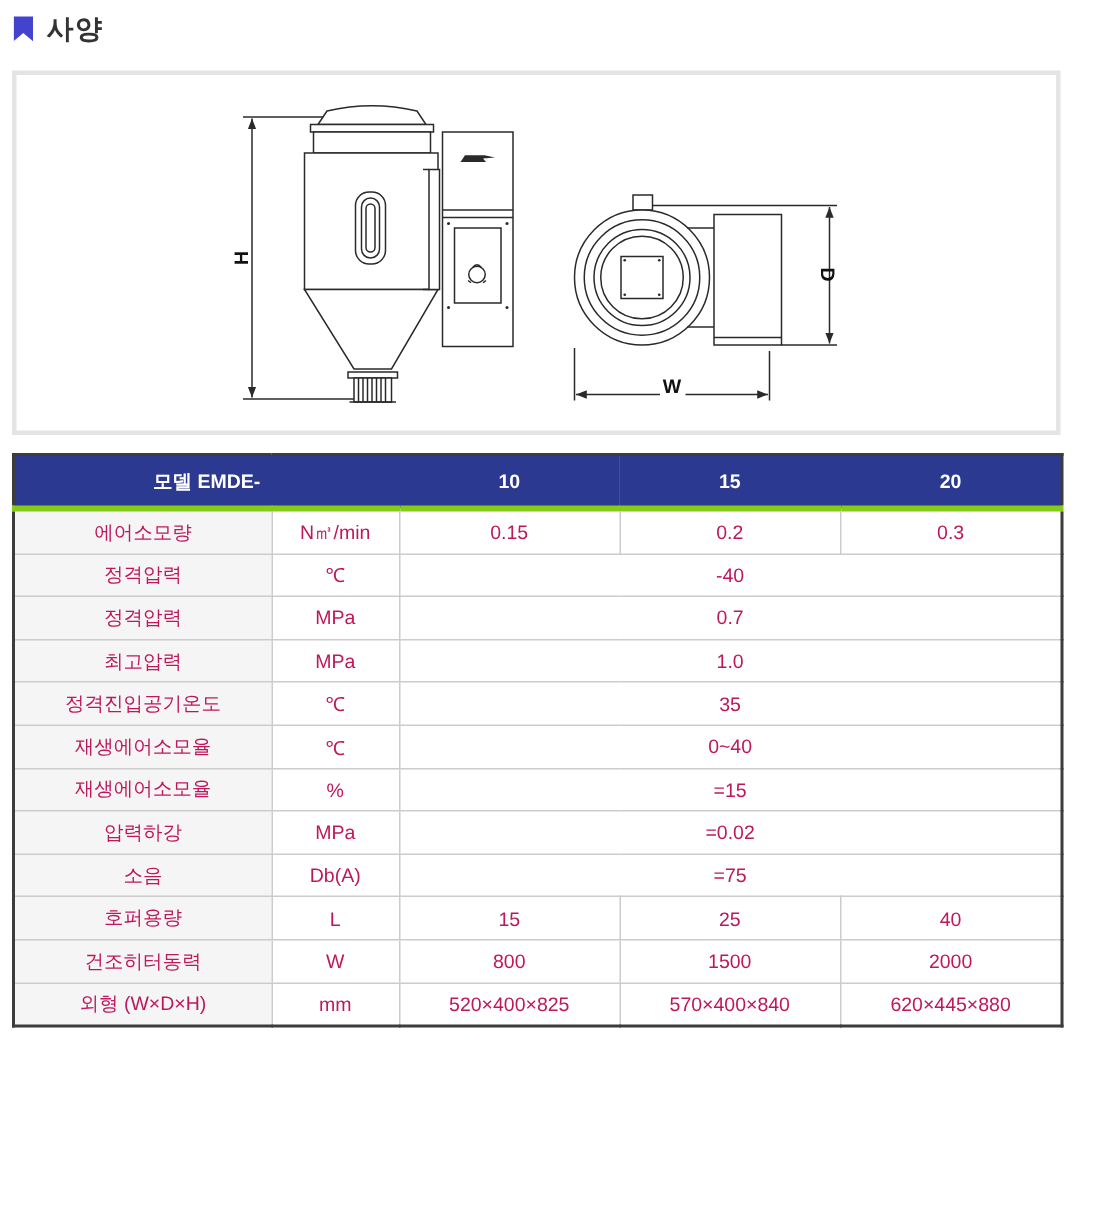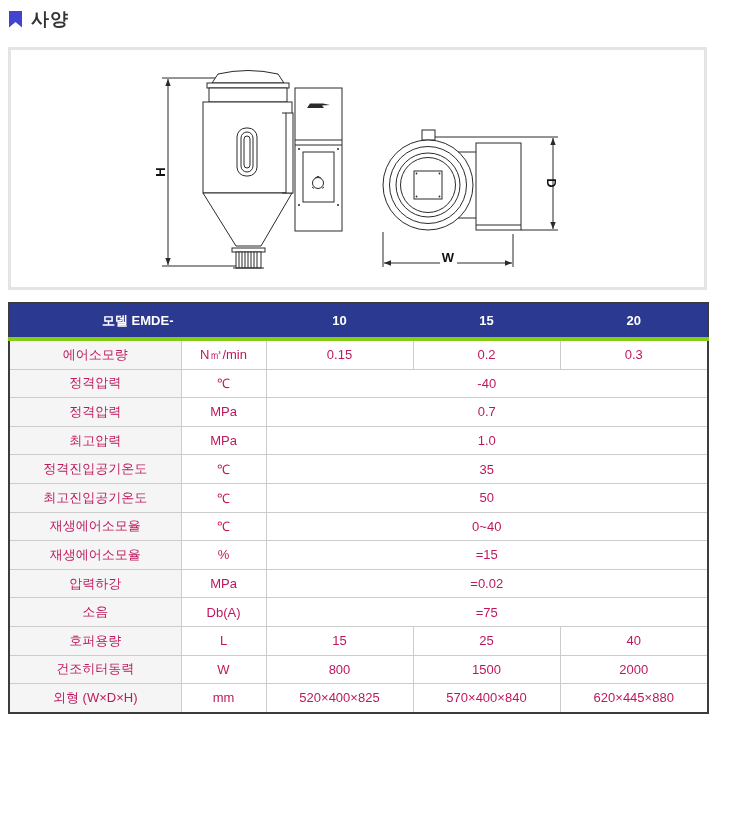--- a/index.html
+++ b/index.html
@@ -174,25 +174,20 @@
         <td class="lbl">최고압력</td>
         <td>MPa</td>
         <td colspan="3">1.0</td>
       </tr>
       <tr>
         <td class="lbl">정격진입공기온도</td>
         <td>℃</td>
         <td colspan="3">35</td>
       </tr>
       <tr>
-        <td class="lbl">최고진입공기온도</td>
-        <td>℃</td>
-        <td colspan="3">50</td>
-      </tr>
-      <tr>
         <td class="lbl">재생에어소모율</td>
         <td>℃</td>
         <td colspan="3">0~40</td>
       </tr>
       <tr>
         <td class="lbl">재생에어소모율</td>
         <td>%</td>
         <td colspan="3">=15</td>
       </tr>
       <tr>

